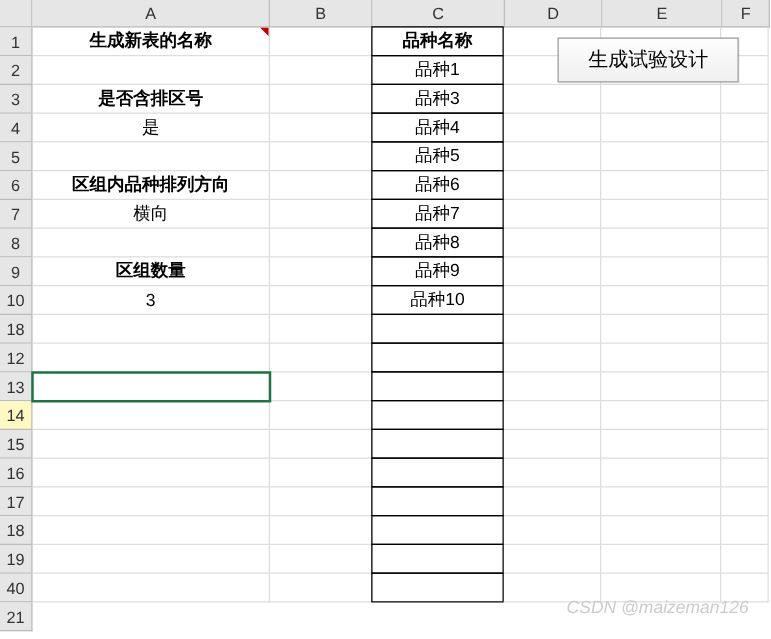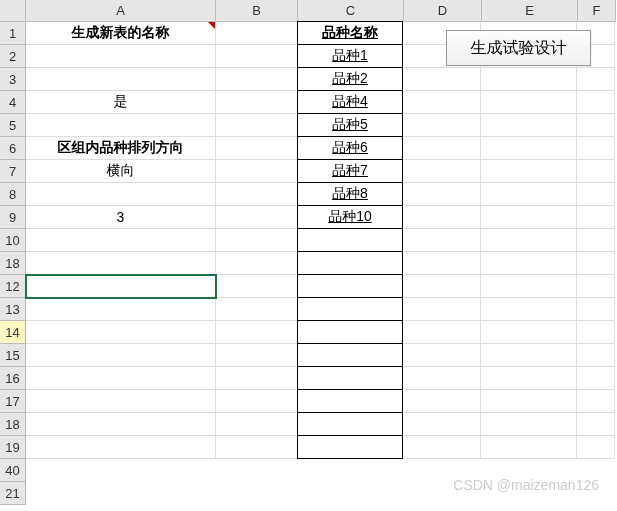--- a/index.html
+++ b/index.html
@@ -78,21 +78,20 @@
       color: #000;
       overflow: hidden;
       white-space: nowrap;
       position: relative;
     }
     .cell.bold { font-weight: bold; }
     .cell.bordered {
       border: 1px solid #000;
       margin-top: -1px;
       margin-left: -1px;
-      text-decoration: underline;
     }
     .cell.selected {
       outline: 2px solid #217346;
       outline-offset: -1px;
       z-index: 2;
     }
     .comment-marker {
       position: absolute;
       top: 0; right: 0;
       width: 0; height: 0;
@@ -112,20 +111,21 @@
       cursor: pointer;
       box-shadow: 1px 1px 0 rgba(0,0,0,0.05);
     }
     .watermark {
       position: absolute;
       bottom: 18px;
       right: 18px;
       color: #ccc;
       font-size: 14px;
       font-family: Arial, sans-serif;
+      font-style: italic;
     }
     .colA { width: 190px; }
     .colB { width: 82px; }
     .colC { width: 106px; }
     .colD { width: 78px; }
     .colE { width: 96px; }
     .colF { width: 38px; }
   </style>
 </head>
 <body>
@@ -179,29 +179,29 @@
 
     <div class="row">
       <div class="cell colA"></div>
       <div class="cell colB"></div>
       <div class="cell colC bordered">品种1</div>
       <div class="cell colD"></div>
       <div class="cell colE"></div>
       <div class="cell colF"></div>
     </div>
 
-    <div class="row">
-      <div class="cell colA"></div>
-      <div class="cell colB"></div>
-      <div class="cell colC bordered">品种2</div>
-      <div class="cell colD"></div>
-      <div class="cell colE"></div>
-      <div class="cell colF"></div>
-    </div>
-
+
+    <div class="row">
+      <div class="cell colA bold">是否含排区号</div>
+      <div class="cell colB"></div>
+      <div class="cell colC bordered">品种3</div>
+      <div class="cell colD"></div>
+      <div class="cell colE"></div>
+      <div class="cell colF"></div>
+    </div>
 
     <div class="row">
       <div class="cell colA">是</div>
       <div class="cell colB"></div>
       <div class="cell colC bordered">品种4</div>
       <div class="cell colD"></div>
       <div class="cell colE"></div>
       <div class="cell colF"></div>
     </div>
 
@@ -234,20 +234,28 @@
 
     <div class="row">
       <div class="cell colA"></div>
       <div class="cell colB"></div>
       <div class="cell colC bordered">品种8</div>
       <div class="cell colD"></div>
       <div class="cell colE"></div>
       <div class="cell colF"></div>
     </div>
 
+    <div class="row">
+      <div class="cell colA bold">区组数量</div>
+      <div class="cell colB"></div>
+      <div class="cell colC bordered">品种9</div>
+      <div class="cell colD"></div>
+      <div class="cell colE"></div>
+      <div class="cell colF"></div>
+    </div>
 
     <div class="row">
       <div class="cell colA">3</div>
       <div class="cell colB"></div>
       <div class="cell colC bordered">品种10</div>
       <div class="cell colD"></div>
       <div class="cell colE"></div>
       <div class="cell colF"></div>
     </div>
 

